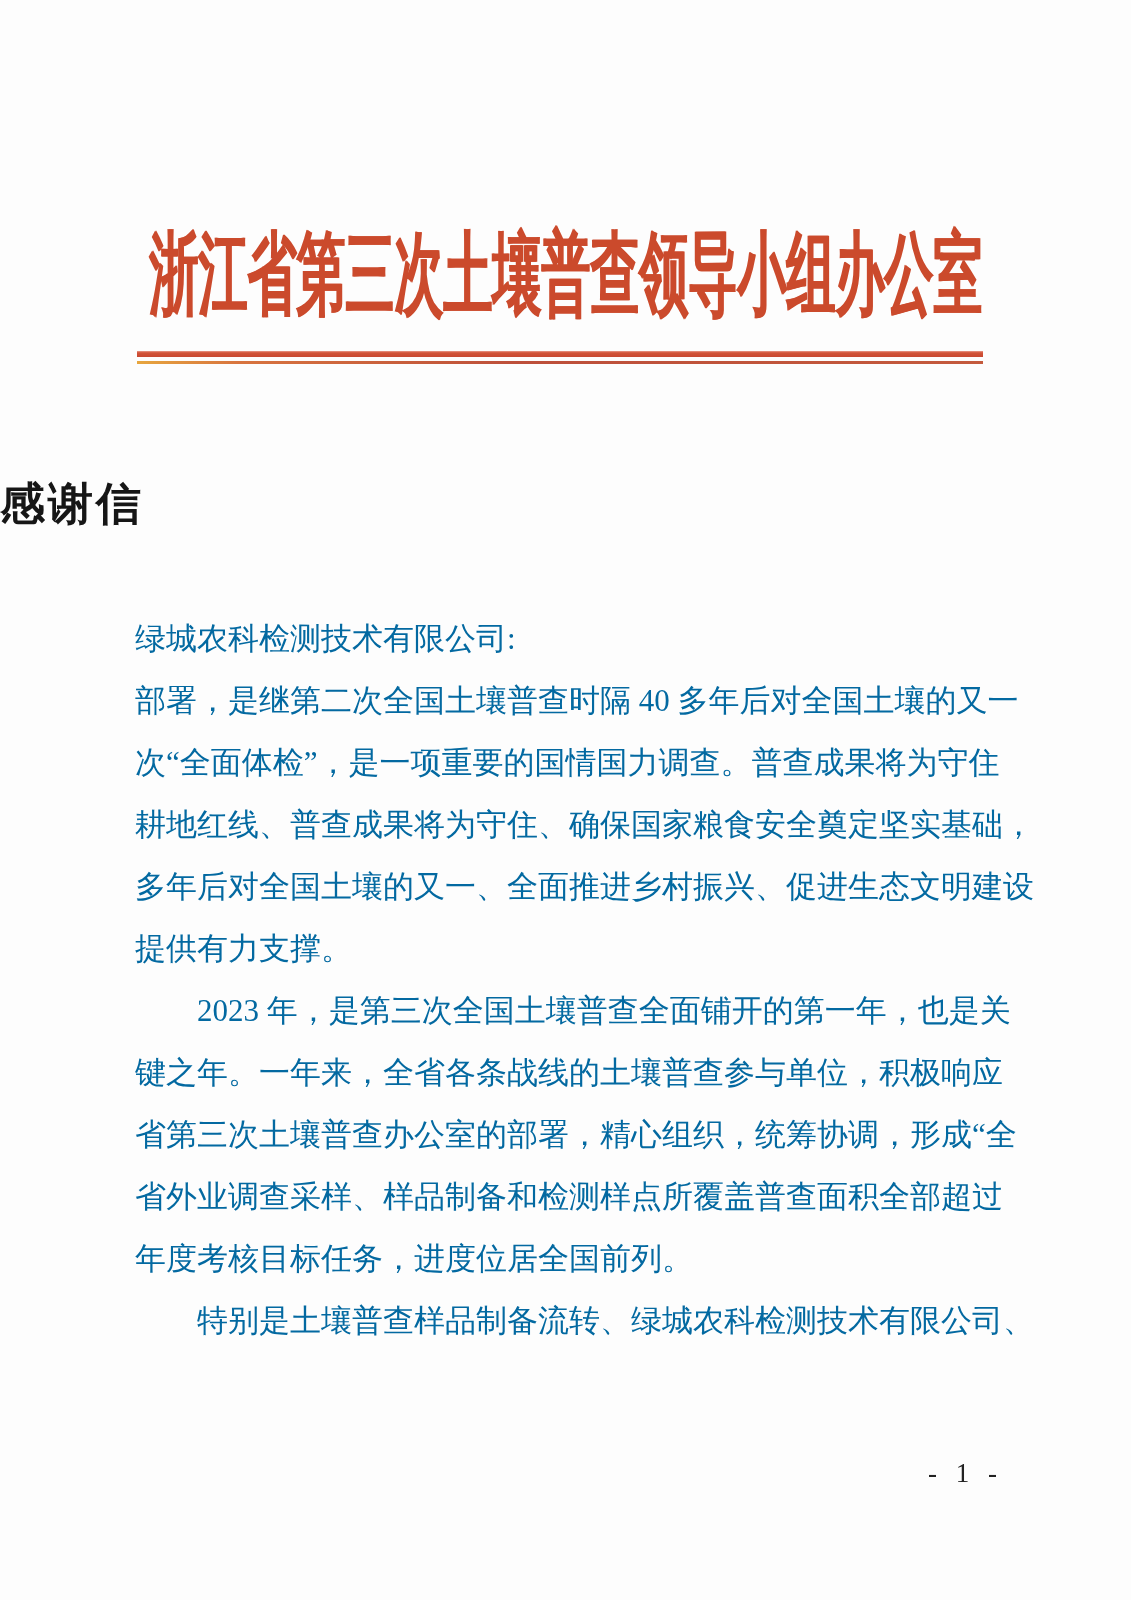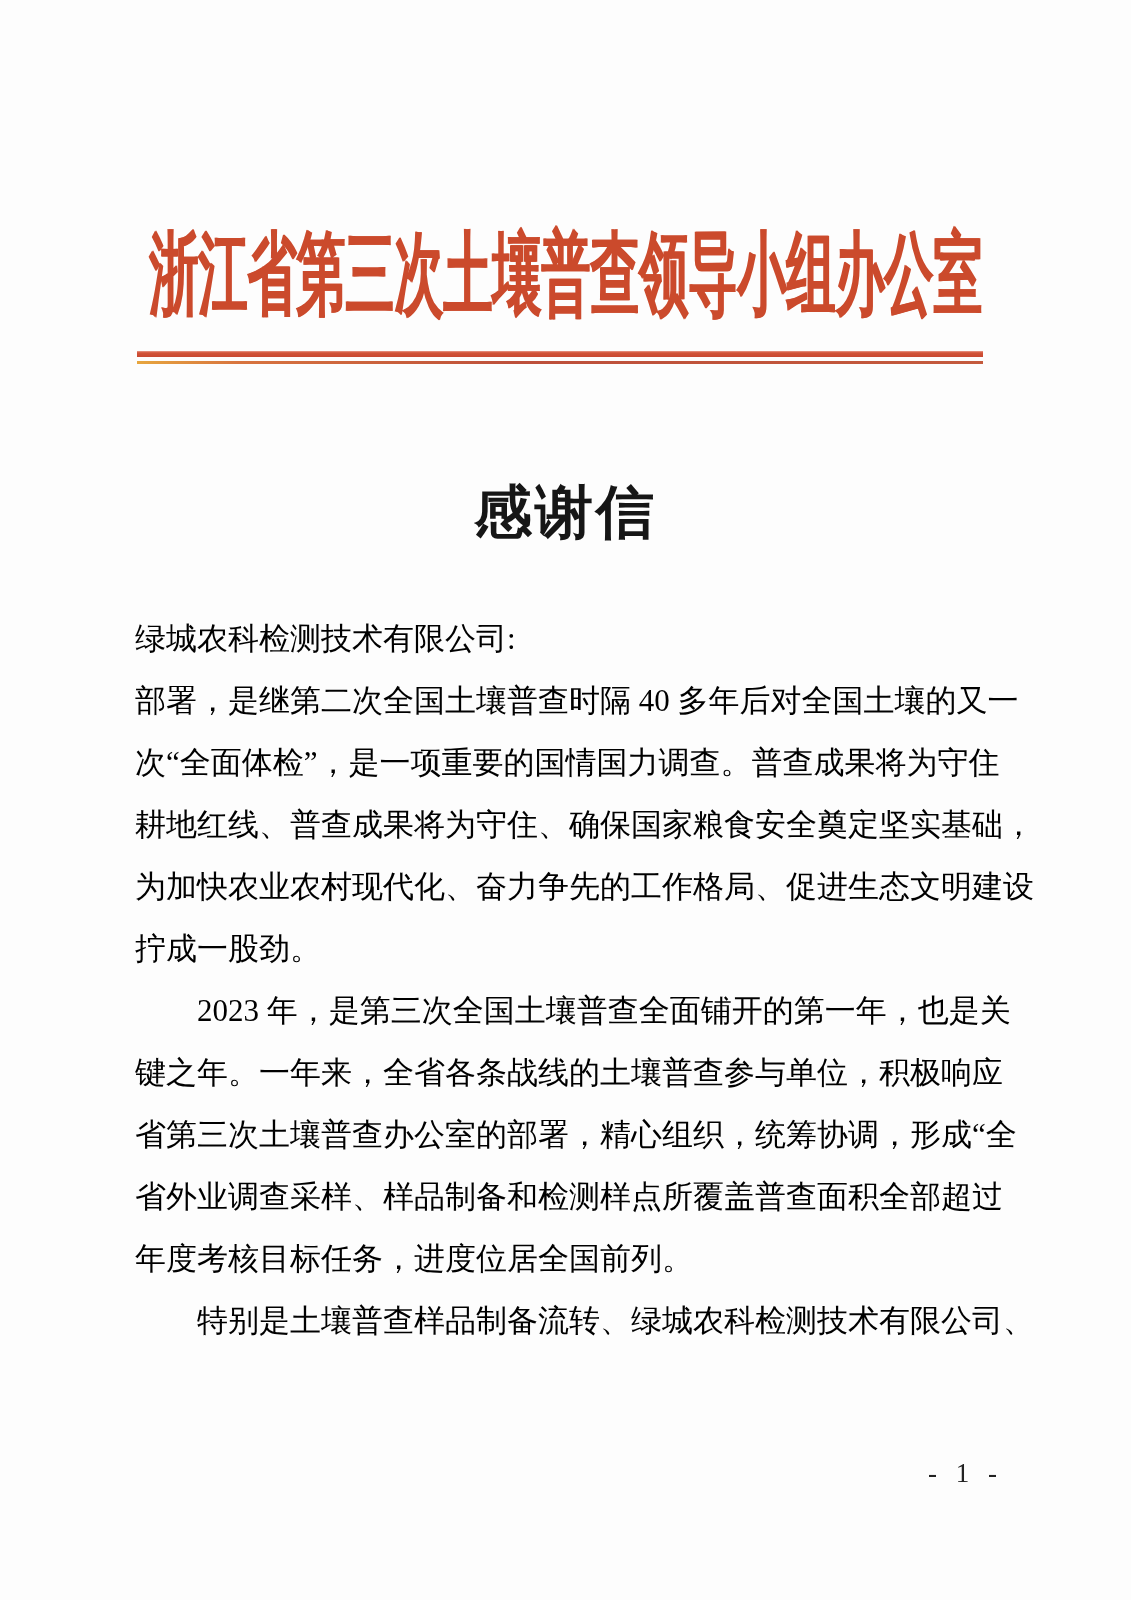--- a/index.html
+++ b/index.html
@@ -54,34 +54,34 @@
     background: linear-gradient(to right, #e7a63e 0%, #d8743f 12%, #bd4f3a 45%, #c45a3d 100%);
   }
 
   
   .doc-title {
     position: absolute;
     top: 474px;
     left: 0;
     width: 100%;
     margin: 0;
-    text-align: center;
-    font-size: 58px;
+    text-align: left;
+    font-size: 45px;
     font-weight: bold;
     letter-spacing: 3px;
     color: #161616;
   }
 
   
   .body-text {
     position: absolute;
     top: 608px;
     left: 135px;
     width: 862px;
-    color: #000000;
+    color: #0369a1;
     font-size: 31px;
   }
   .line {
     height: 62px;
     line-height: 62px;
     white-space: nowrap;
     text-align: justify;
     text-align-last: justify;
   }
   .line.indent { padding-left: 62px; }
@@ -113,22 +113,22 @@
     <div class="rule-thin"></div>
   </div>
 
   <h2 class="doc-title">感谢信</h2>
 
   <div class="body-text">
     <div class="line para-end">绿城农科检测技术有限公司:</div>
     <div class="line">部署，是继第二次全国土壤普查时隔 40 多年后对全国土壤的又一</div>
     <div class="line">次“全面体检”，是一项重要的国情国力调查。普查成果将为守住</div>
     <div class="line">耕地红线、普查成果将为守住、确保国家粮食安全奠定坚实基础，</div>
-    <div class="line">为加快农业农村现代化、奋力争先的工作格局、促进生态文明建设</div>
-    <div class="line para-end">拧成一股劲。</div>
+    <div class="line">多年后对全国土壤的又一、全面推进乡村振兴、促进生态文明建设</div>
+    <div class="line para-end">提供有力支撑。</div>
     <div class="line indent">2023 年，是第三次全国土壤普查全面铺开的第一年，也是关</div>
     <div class="line">键之年。一年来，全省各条战线的土壤普查参与单位，积极响应</div>
     <div class="line">省第三次土壤普查办公室的部署，精心组织，统筹协调，形成“全</div>
     <div class="line">省外业调查采样、样品制备和检测样点所覆盖普查面积全部超过</div>
     <div class="line para-end">年度考核目标任务，进度位居全国前列。</div>
     <div class="line indent">特别是土壤普查样品制备流转、绿城农科检测技术有限公司、</div>
   </div>
 
   <div class="page-number">- 1 -</div>
 

